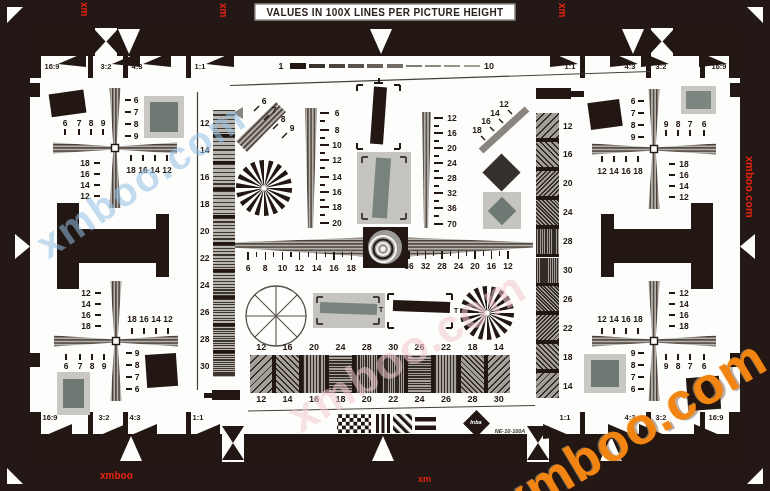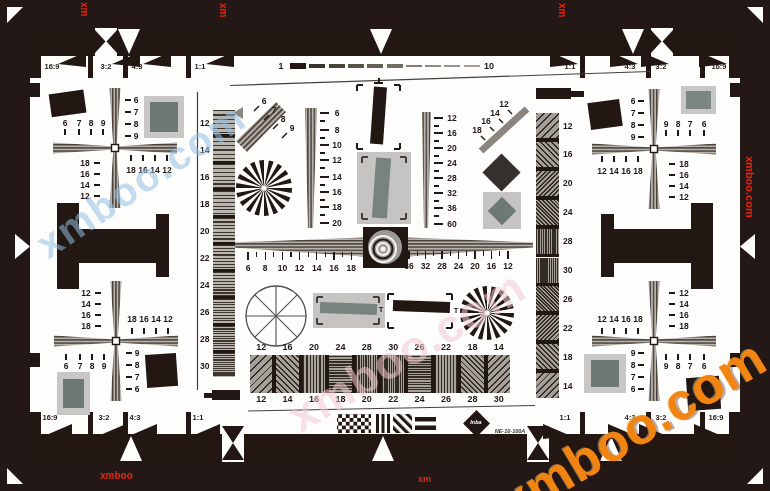--- a/index.html
+++ b/index.html
@@ -522,21 +522,21 @@
       <div style="position: absolute; left: 433.5px; top: 177.2px; width: 9px; height: 1.6px; background: rgb(34, 23, 18);"></div>
       <div style="position: absolute; left: 433.5px; top: 185.2px; width: 5px; height: 1.6px; background: rgb(34, 23, 18);"></div>
       <div class="lab" style="left: 452px; top: 178px; font-size: 8.5px; transform: translate(-50%, -50%);">28</div>
       <div style="position: absolute; left: 433.5px; top: 192.2px; width: 9px; height: 1.6px; background: rgb(34, 23, 18);"></div>
       <div style="position: absolute; left: 433.5px; top: 200.2px; width: 5px; height: 1.6px; background: rgb(34, 23, 18);"></div>
       <div class="lab" style="left: 452px; top: 193px; font-size: 8.5px; transform: translate(-50%, -50%);">32</div>
       <div style="position: absolute; left: 433.5px; top: 207.2px; width: 9px; height: 1.6px; background: rgb(34, 23, 18);"></div>
       <div style="position: absolute; left: 433.5px; top: 215.2px; width: 5px; height: 1.6px; background: rgb(34, 23, 18);"></div>
       <div class="lab" style="left: 452px; top: 208px; font-size: 8.5px; transform: translate(-50%, -50%);">36</div>
       <div style="position: absolute; left: 433.5px; top: 223.2px; width: 9px; height: 1.6px; background: rgb(34, 23, 18);"></div>
-      <div class="lab" style="left: 452px; top: 224px; font-size: 8.5px; transform: translate(-50%, -50%);">60</div>
+      <div class="lab" style="left: 452px; top: 224px; font-size: 8.5px; transform: translate(-50%, -50%);">70</div>
       <div class="lab" style="left: 264px; top: 101px; font-size: 8.5px; transform: translate(-50%, -50%);">6</div>
       <div class="lab" style="left: 274px; top: 110px; font-size: 8.5px; transform: translate(-50%, -50%);">7</div>
       <div class="lab" style="left: 283px; top: 119px; font-size: 8.5px; transform: translate(-50%, -50%);">8</div>
       <div class="lab" style="left: 292px; top: 128px; font-size: 8.5px; transform: translate(-50%, -50%);">9</div>
       <div class="lab" style="left: 504px; top: 104px; font-size: 8.5px; transform: translate(-50%, -50%);">12</div>
       <div class="lab" style="left: 495px; top: 113px; font-size: 8.5px; transform: translate(-50%, -50%);">14</div>
       <div class="lab" style="left: 486px; top: 121px; font-size: 8.5px; transform: translate(-50%, -50%);">16</div>
       <div class="lab" style="left: 477px; top: 130px; font-size: 8.5px; transform: translate(-50%, -50%);">18</div>
       <div style="position: absolute; left: 317px; top: 296.25px; width: 6px; height: 1.5px; background: rgb(69, 64, 58);"></div>
       <div style="position: absolute; left: 316.25px; top: 297px; width: 1.5px; height: 6px; background: rgb(69, 64, 58);"></div>
@@ -591,20 +591,21 @@
       <div style="position: absolute; left: 461.2px; top: 355px; width: 22.4px; height: 38px; background: repeating-linear-gradient(45deg, rgb(51, 44, 38) 0px, rgb(51, 44, 38) 1.3px, rgb(165, 160, 154) 1.3px, rgb(165, 160, 154) 3.67px);"></div>
       <div style="position: absolute; left: 483.6px; top: 355px; width: 4px; height: 38px; background: rgb(34, 23, 18);"></div>
       <div class="lab" style="left: 472.4px; top: 347px; font-size: 9px; transform: translate(-50%, -50%);">18</div>
       <div class="lab" style="left: 472.4px; top: 399px; font-size: 9px; transform: translate(-50%, -50%);">28</div>
       <div style="position: absolute; left: 487.6px; top: 355px; width: 22.4px; height: 38px; background: repeating-linear-gradient(135deg, rgb(51, 44, 38) 0px, rgb(51, 44, 38) 1.3px, rgb(165, 160, 154) 1.3px, rgb(165, 160, 154) 4.7px);"></div>
       <div class="lab" style="left: 498.8px; top: 347px; font-size: 9px; transform: translate(-50%, -50%);">14</div>
       <div class="lab" style="left: 498.8px; top: 399px; font-size: 9px; transform: translate(-50%, -50%);">30</div>
       <div class="lab" style="left: 476px; top: 423px; font-size: 5.5px; transform: translate(-50%, -50%); font-style: italic; color: rgb(255, 255, 255);">Inba</div>
       <div class="lab" style="left: 510px; top: 432px; font-size: 5.5px; transform: translate(-50%, -50%); font-style: italic; color: rgb(58, 51, 44);">NE-10-100A</div>
     </div>
+  <div class="titlebox"><span>VALUES IN 100X LINES PER PICTURE HEIGHT</span></div>
   <div class="wm wm-blue">xmboo.com</div>
   <div class="wm wm-pink">xmboo.com</div>
   <div class="wm wm-orange">xmboo.com</div>
   <div class="wm wm-red-side">xmboo.com</div>
   <div class="wm wm-xs1">xm</div>
   <div class="wm wm-xs2">xm</div>
   <div class="wm wm-xs3">xm</div>
   <div class="wm wm-red-bottom">xmboo</div>
   <div class="wm wm-xs4">xm</div>
 </div>

